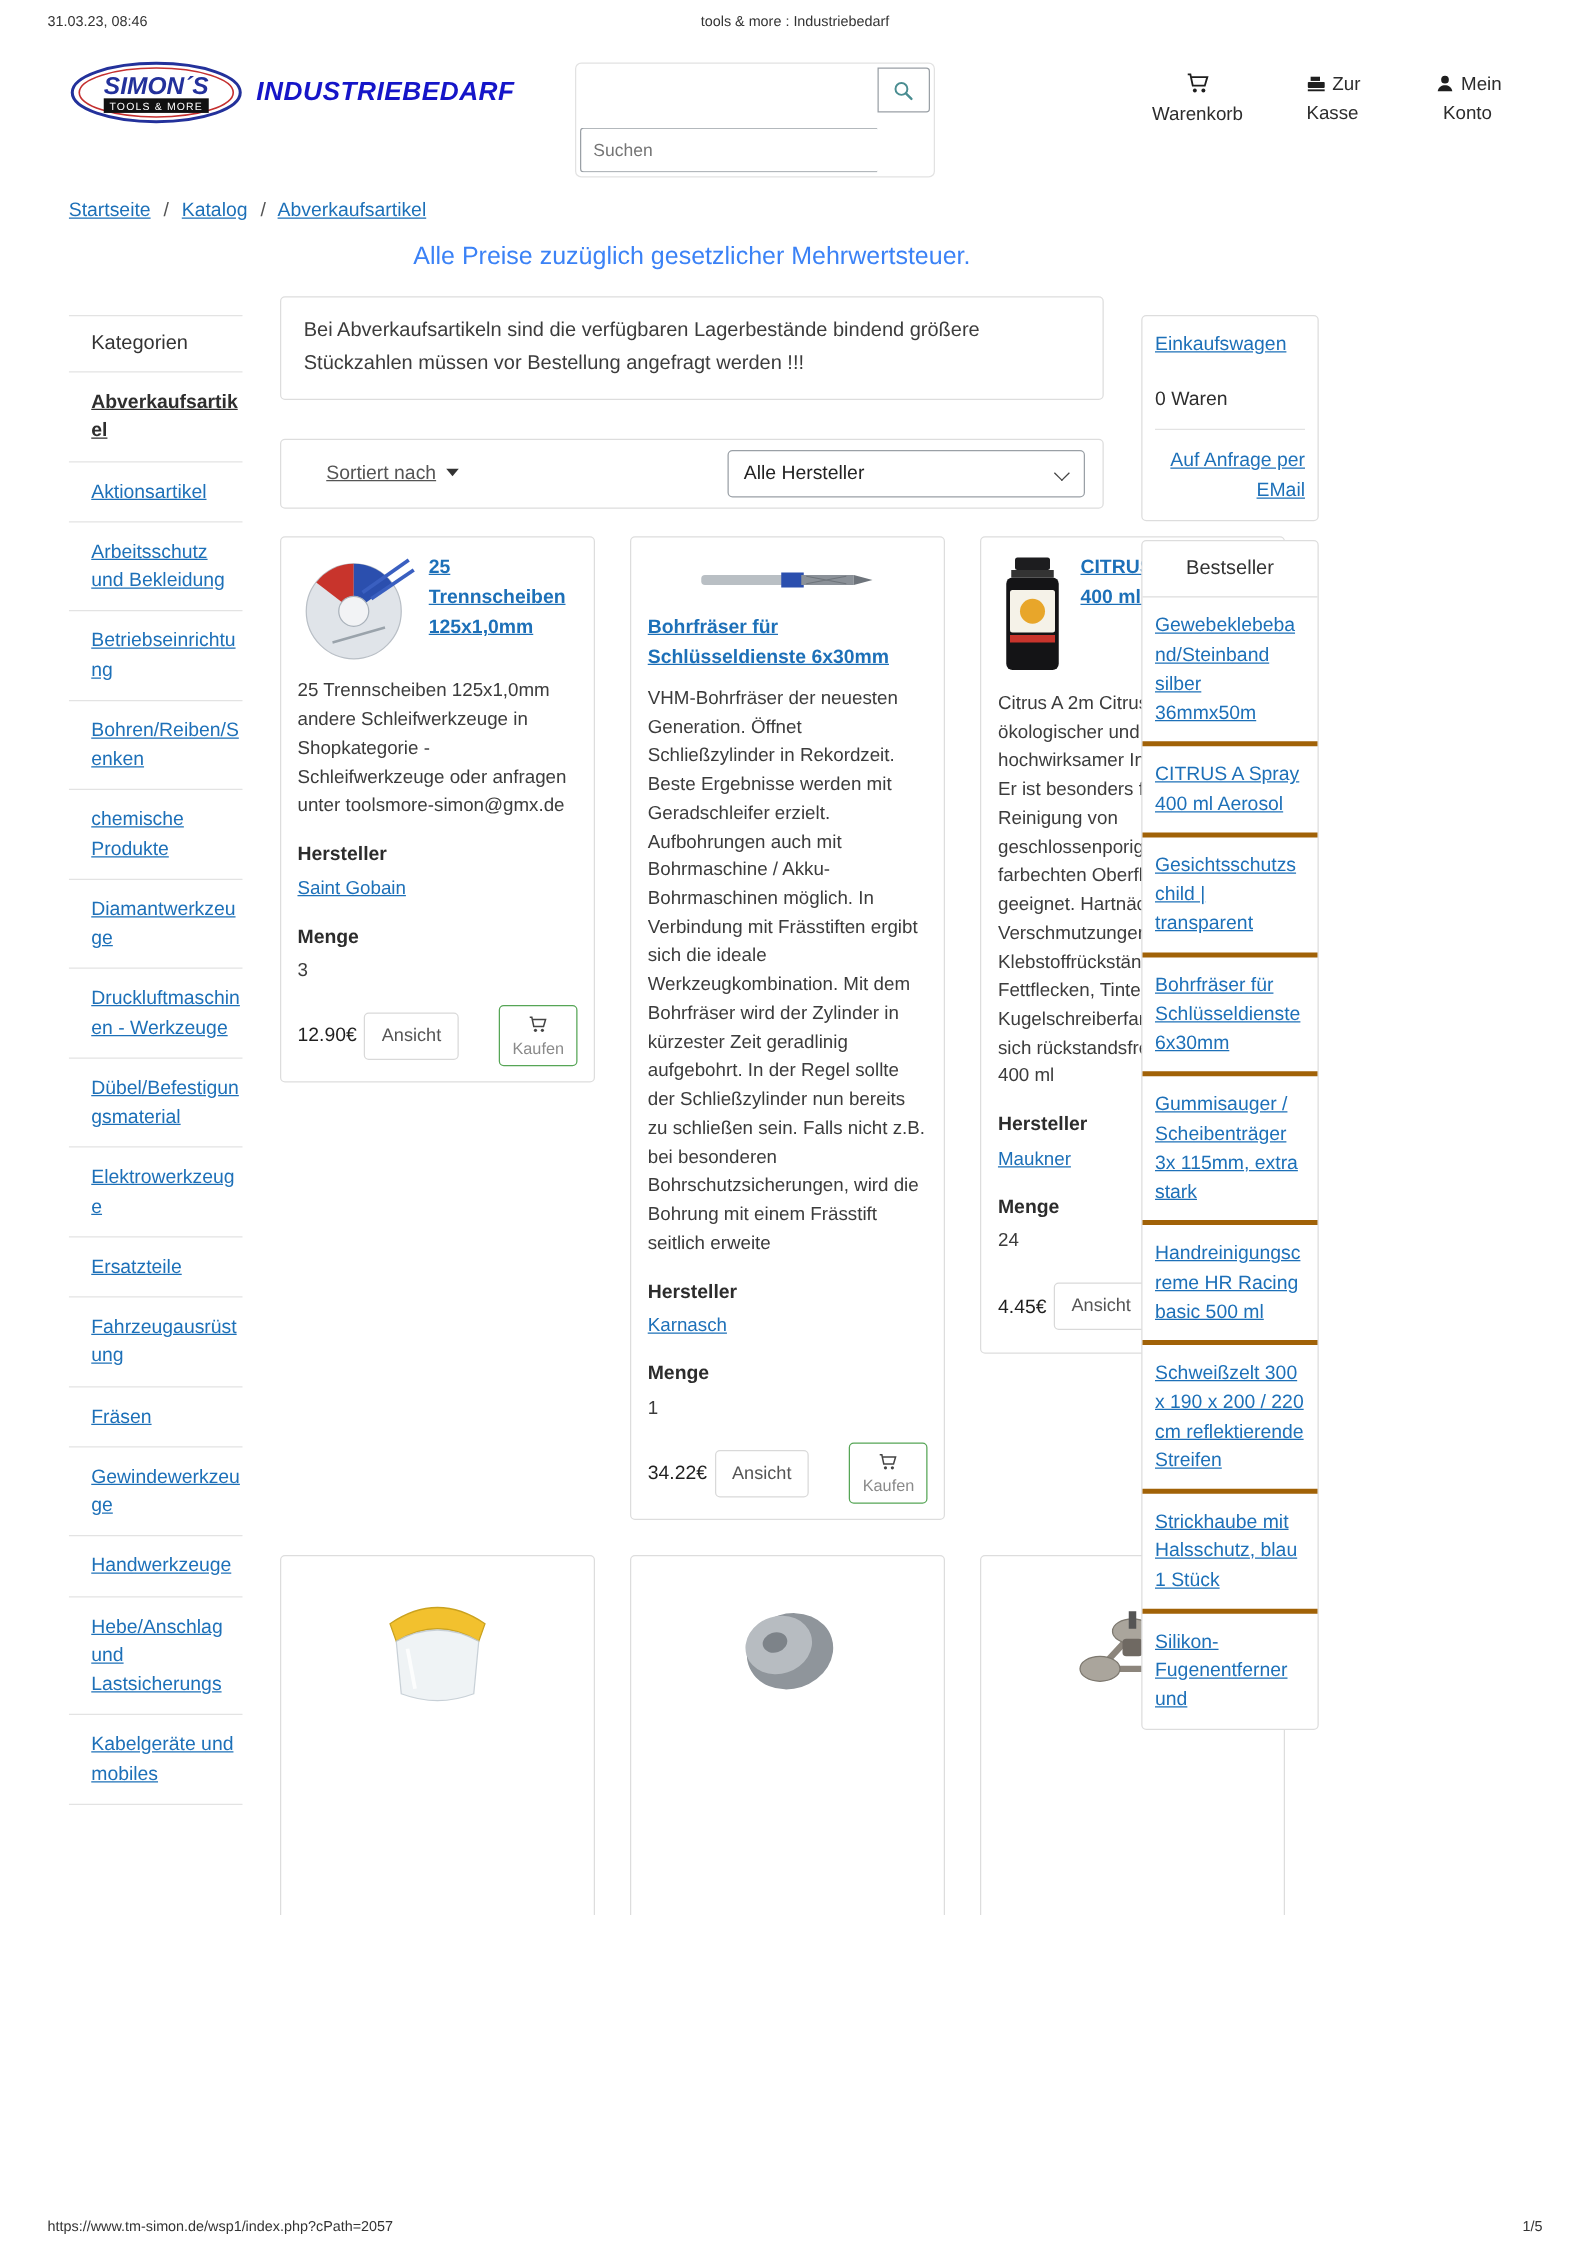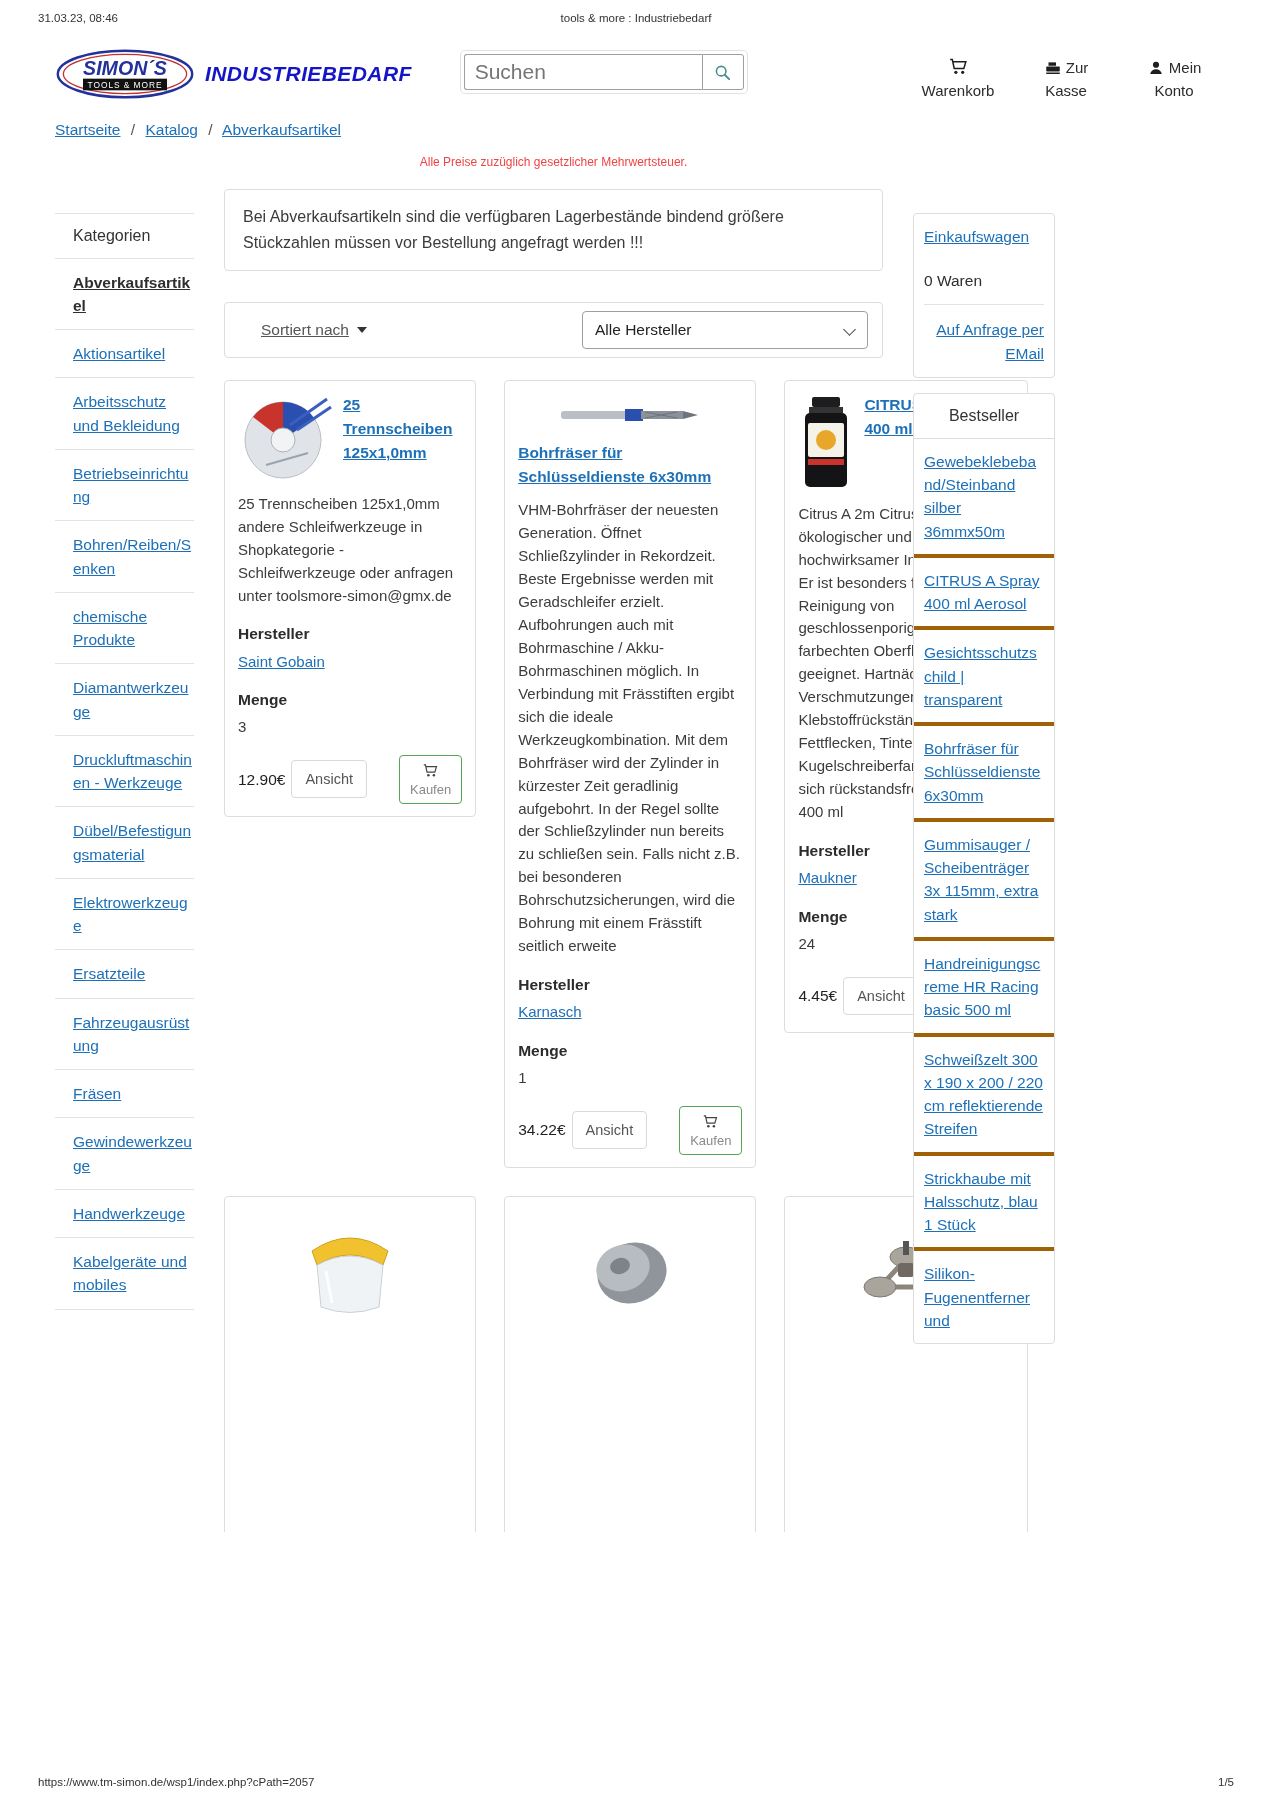--- a/index.html
+++ b/index.html
@@ -18,22 +18,22 @@
 
   .page-body { position: absolute; top: 42px; left: 55px; width: 1162px; height: 1490px; overflow: hidden; }
 
   
   .site-header { display: flex; align-items: flex-start; padding-top: 6px; }
   .logo { display: flex; align-items: center; gap: 10px; text-decoration: none; }
   .logo-oval { width: 140px; height: 52px; }
   .brand { font-size: 21px; font-weight: bold; font-style: italic; color: #1515c8; letter-spacing: .4px; white-space: nowrap; }
   .searchbox { display: flex; margin-left: 48px; margin-top: 2px; border: 1px solid #e2e2e2; border-radius: 5px; padding: 3px; }
   .searchbox input { width: 238px; height: 36px; border: 1px solid #9aa0a6; border-right: none;
-    border-radius: 3px 0 0 3px; padding: 0 10px; font-size: 21px; color: #333; outline: none;
-    font-family: "Liberation Sans", sans-serif; }
+    border-radius: 3px 0 0 3px; padding: 0 10px; font-size: 14px; color: #333; outline: none;
+    font-family: "Liberation Sans", sans-serif; margin-top: 48px; }
   .searchbox input::placeholder { color: #757575; }
   .search-btn { width: 42px; height: 36px; border: 1px solid #9aa0a6; background: #fff; border-radius: 0 3px 3px 0;
     color: #4a8d91; display: flex; align-items: center; justify-content: center; cursor: pointer; }
   .hnav { margin-left: auto; display: flex; gap: 22px; padding-top: 8px; }
   .hnav-item { width: 86px; text-align: center; font-size: 15px; color: #2c2c2c; text-decoration: none; line-height: 1.55; }
   .hnav-item .ic { width: 21px; height: 21px; vertical-align: -4px; color: #1e1e1e; }
 
   .breadcrumb { margin-top: 18px; font-size: 15.5px; }
   .sep { margin: 0 6px; color: #555; }
 
@@ -41,21 +41,21 @@
   .content-grid { display: grid; grid-template-columns: 139px 659px 142px; column-gap: 30px; margin-top: 10px; align-items: start; }
 
   
   .cats { margin-top: 64px; border-top: 1px solid #e3e3e3; }
   .cats-title { padding: 13px 2px 13px 18px; font-size: 16px; color: #333; border-bottom: 1px solid #e3e3e3; }
   .cat-item { display: block; padding: 12px 2px 12px 18px; border-bottom: 1px solid #e3e3e3;
     font-size: 15.5px; line-height: 1.5; overflow-wrap: break-word; word-break: break-word; }
   .cat-item.active { color: #2e2e2e; font-weight: bold; }
 
   
-  .tax-note { margin: 6px 0 0; text-align: center; font-size: 12px; color: #ef4444; }
+  .tax-note { margin: 6px 0 0; text-align: center; font-size: 20px; color: #3b82f6; }
   .info-box { margin-top: 20px; border: 1px solid #ddd; border-radius: 4px; padding: 14px 18px;
     font-size: 16px; line-height: 1.65; color: #3c3c3c; }
   .toolbar { margin-top: 31px; border: 1px solid #ddd; border-radius: 4px; padding: 8px 14px;
     display: flex; align-items: center; justify-content: space-between; }
   .sort-toggle { color: #555; font-size: 15.5px; margin-left: 22px; }
   .caret { display: inline-block; margin-left: 8px; border-left: 5px solid transparent; border-right: 5px solid transparent;
     border-top: 6px solid #333; vertical-align: 2px; }
   .select { position: relative; width: 286px; height: 38px; border: 1px solid #9aa0a6; border-radius: 4px;
     display: flex; align-items: center; padding: 0 30px 0 12px; font-size: 15.5px; color: #222; background: #fff; cursor: pointer; }
   .select::after { content: ""; position: absolute; right: 13px; top: 13px; width: 8px; height: 8px;
@@ -192,20 +192,21 @@
         <a class="cat-item">chemische Produkte</a>
         <a class="cat-item">Diamantwerkzeuge</a>
         <a class="cat-item">Druckluftmaschinen - Werkzeuge</a>
         <a class="cat-item">Dübel/Befestigungsmaterial</a>
         <a class="cat-item">Elektrowerkzeuge</a>
         <a class="cat-item">Ersatzteile</a>
         <a class="cat-item">Fahrzeugausrüstung</a>
         <a class="cat-item">Fräsen</a>
         <a class="cat-item">Gewindewerkzeuge</a>
         <a class="cat-item">Handwerkzeuge</a>
+        <a class="cat-item">Hebe/Anschlag und Lastsicherungs</a>
         <a class="cat-item">Kabelgeräte und mobiles</a>
       </aside>
 
       <section class="main-col">
         <p class="tax-note">Alle Preise zuzüglich gesetzlicher Mehrwertsteuer.</p>
 
         <div class="info-box">Bei Abverkaufsartikeln sind die verfügbaren Lagerbestände bindend größere Stückzahlen müssen vor Bestellung angefragt werden !!!</div>
 
         <div class="toolbar">
           <a class="sort-toggle"><span>Sortiert nach</span><span class="caret"></span></a>

